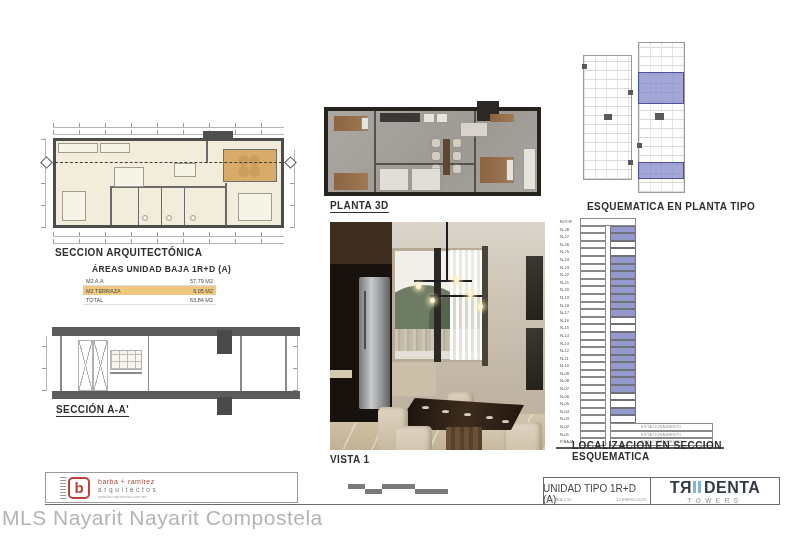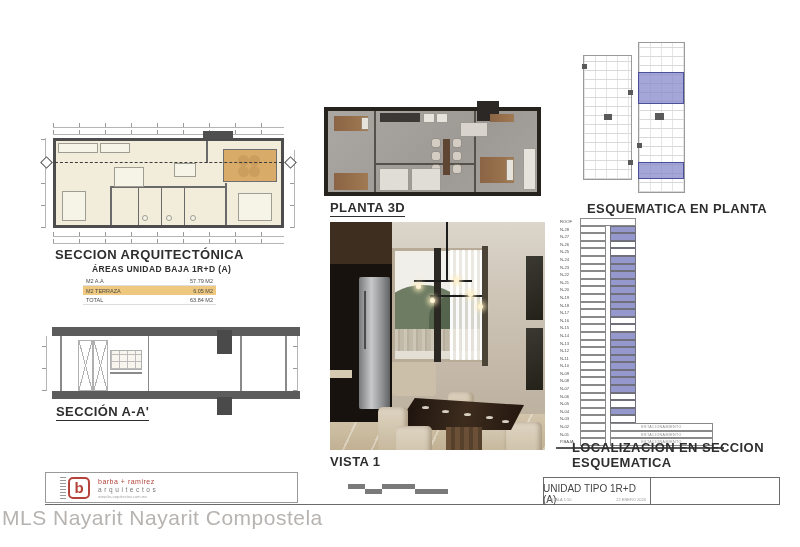--- a/index.html
+++ b/index.html
@@ -1,18 +1,18 @@
 <!DOCTYPE html>
 <html><head>
 <meta charset="utf-8">
 <style>
   html,body{margin:0;padding:0;background:#fff;}
   #sheet{position:relative;width:800px;height:547px;background:#ffffff;overflow:hidden;
          font-family:"Liberation Sans",sans-serif;color:#333;}
-  .panel-title{position:absolute;font-weight:bold;font-size:13px;letter-spacing:.4px;color:#2e2e2e;}
+  .panel-title{position:absolute;font-weight:bold;font-size:10px;letter-spacing:.4px;color:#2e2e2e;}
   .underlined{border-bottom:1px solid #2e2e2e;padding-bottom:1px;}
 
   
   .hticks{position:absolute;height:4px;border-bottom:1px solid #b5b5b5;
           background-image:repeating-linear-gradient(90deg,#9a9a9a 0 1px,transparent 1px 26px);}
   .vticks{position:absolute;width:4px;border-right:1px solid #b5b5b5;
           background-image:repeating-linear-gradient(0deg,#9a9a9a 0 1px,transparent 1px 22px);}
 
   
   .plan-box{position:absolute;left:53px;top:138px;width:231px;height:90px;border:3px solid #4d4d4d;
@@ -467,15 +467,19 @@
   <div class="tb-line" style="left:543px;top:477px;width:1px;height:28px;"></div>
   <div class="tb-line" style="left:650px;top:477px;width:1px;height:28px;"></div>
   <div class="tb-line" style="left:779px;top:477px;width:1px;height:28px;"></div>
 
   <div class="unit-cell">
     <div class="unit-title">UNIDAD TIPO 1R+D (A)</div>
     <div class="unit-scale">ESCALA 1:50</div>
     <div class="unit-date">22 ENERO  2020</div>
   </div>
 
+  <div class="brand-cell">
+    <div class="brand-main"><span>TЯ</span><span class="brand-bars"></span><span>DENTA</span></div>
+    <div class="brand-sub">TOWERS</div>
+  </div>
 
   <div class="watermark">MLS Nayarit Nayarit Compostela</div>
 </div>
 
 </body></html>

